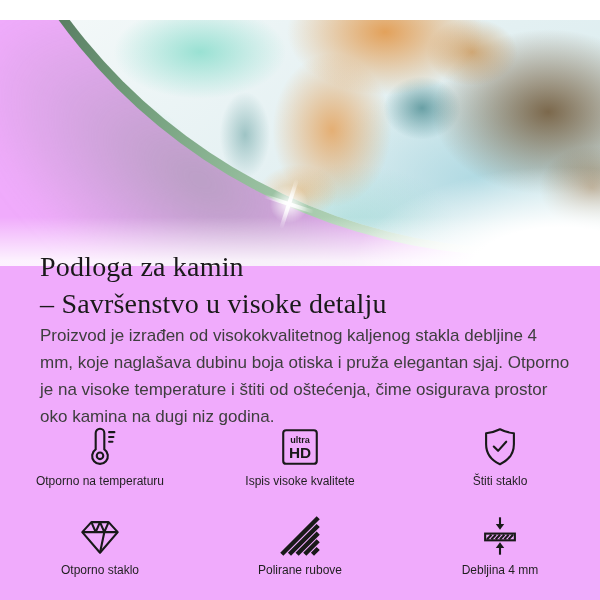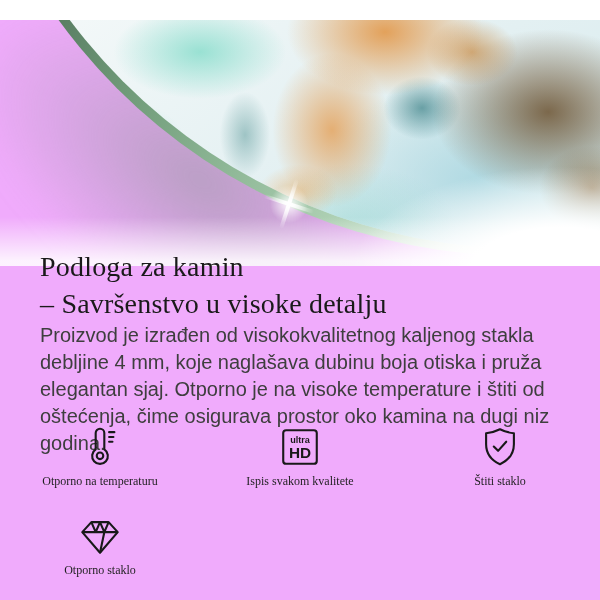--- a/index.html
+++ b/index.html
@@ -53,31 +53,31 @@
     background:linear-gradient(to bottom,rgba(255,255,255,0),rgba(255,255,255,.95) 42%,#fff 50%,rgba(255,255,255,.95) 58%,rgba(255,255,255,0));}
 
   
   .title{
     position:absolute;left:40px;top:228px;
     font-family:"Liberation Serif",serif;font-weight:400;
     font-size:28px;line-height:37px;color:#1a1a1a;letter-spacing:.2px;
   }
   .desc{
     position:absolute;left:40px;top:302px;width:530px;
-    font-size:20px;line-height:27px;color:#3e3e3e;
+    font-size:17px;line-height:27px;color:#3e3e3e;
   }
 
   
   .features{
     position:absolute;left:0;top:397px;width:600px;
     display:grid;grid-template-columns:200px 200px 200px;grid-auto-rows:89px;
   }
   .feature{display:flex;flex-direction:column;align-items:center;}
   .feature .iconbox{height:54px;display:flex;align-items:center;justify-content:flex-end;padding-top:6px;box-sizing:border-box;}
-  .feature .label{margin-top:3px;font-size:12px;color:#1f1f1f;font-family:Liberation Serif, serif;}
+  .feature .label{margin-top:3px;font-size:12px;color:#1f1f1f;}
   .feature svg{display:block;}
   .ico{stroke:#191919;stroke-width:2.2;fill:none;}
 </style>
 </head>
 <body>
 
 <div class="page">
 
   <div class="hero">
     <div class="hero-shadow"></div>
@@ -108,21 +108,21 @@
     </div>
 
     <div class="feature">
       <div class="iconbox">
         <svg width="46" height="46" viewBox="0 0 48 48">
           <rect class="ico" x="6.5" y="6.5" width="35" height="35" rx="3" stroke-width="3"></rect>
           <text x="24" y="20" text-anchor="middle" font-family="Liberation Sans, sans-serif" font-size="9.5" font-weight="700" fill="#191919">ultra</text>
           <text x="24" y="35.5" text-anchor="middle" font-family="Liberation Sans, sans-serif" font-size="16" font-weight="700" fill="#191919">HD</text>
         </svg>
       </div>
-      <div class="label">Ispis svakom kvalitete</div>
+      <div class="label">Ispis visoke kvalitete</div>
     </div>
 
     <div class="feature">
       <div class="iconbox">
         <svg width="46" height="46" viewBox="0 0 48 48">
           <path class="ico" stroke-linejoin="round" d="M24 5.5 C28.2 7.6 33 9.1 38.5 9.7 V21 C38.5 31.6 32.4 38 24 42 C15.6 38 9.5 31.6 9.5 21 V9.7 C15 9.1 19.8 7.6 24 5.5 Z"></path>
           <path class="ico" stroke-linecap="round" stroke-linejoin="round" d="M17.5 23.5 L22 28 L30.5 18.5"></path>
         </svg>
       </div>
       <div class="label">Štiti staklo</div>
@@ -131,16 +131,37 @@
     <div class="feature">
       <div class="iconbox">
         <svg width="46" height="46" viewBox="0 0 48 48">
           <path class="ico" stroke-width="2" stroke-linejoin="round" d="M15 9.5 L33 9.5 L42.5 20 L24 41.5 L5.5 20 Z"></path>
           <path class="ico" stroke-width="2" stroke-linejoin="round" d="M5.5 20 H42.5 M15 9.5 L19.5 20 L24 9.5 L28.5 20 L33 9.5 M28.5 20 L24 41.5"></path>
         </svg>
       </div>
       <div class="label">Otporno staklo</div>
     </div>
 
+    <div class="feature">
+      <div class="iconbox">
+        <svg width="46" height="46" viewBox="0 0 48 48">
+          <path stroke="#191919" stroke-width="4.6" fill="none" d="M5 43 L43 5 M13 43 L43 13 M21 43 L43 21 M29 43 L43 29 M37 43 L43 37"></path>
+        </svg>
+      </div>
+      <div class="label">Polirane rubove</div>
+    </div>
 
+    <div class="feature">
+      <div class="iconbox">
+        <svg width="46" height="46" viewBox="0 0 48 48">
+          <rect class="ico" x="8.5" y="21.5" width="31" height="7"></rect>
+          <path stroke="#191919" stroke-width="2.2" fill="none" d="M10.5 27.5 l4.6-4.8 M15 27.5 l4.6-4.8 M19.5 27.5 l4.6-4.8 M24 27.5 l4.6-4.8 M28.5 27.5 l4.6-4.8 M33 27.5 l4.6-4.8"></path>
+          <path class="ico" stroke-width="2.6" d="M24 4.5 V12"></path>
+          <polygon fill="#191919" points="19.6,11.6 28.4,11.6 24,17.6"></polygon>
+          <path class="ico" stroke-width="2.6" d="M24 43.5 V36"></path>
+          <polygon fill="#191919" points="19.6,36.4 28.4,36.4 24,30.4"></polygon>
+        </svg>
+      </div>
+      <div class="label">Debljina 4 mm</div>
+    </div>
 
   </div>
 </div>
 
 </body></html>

